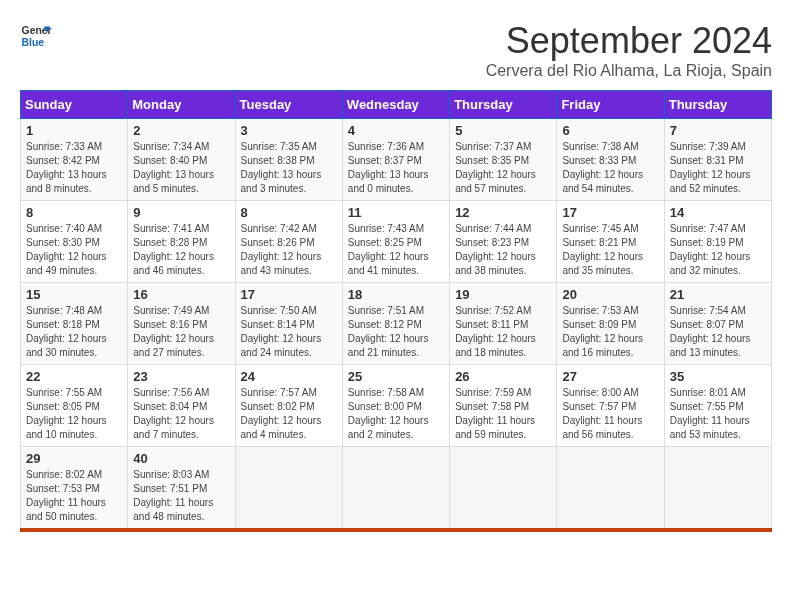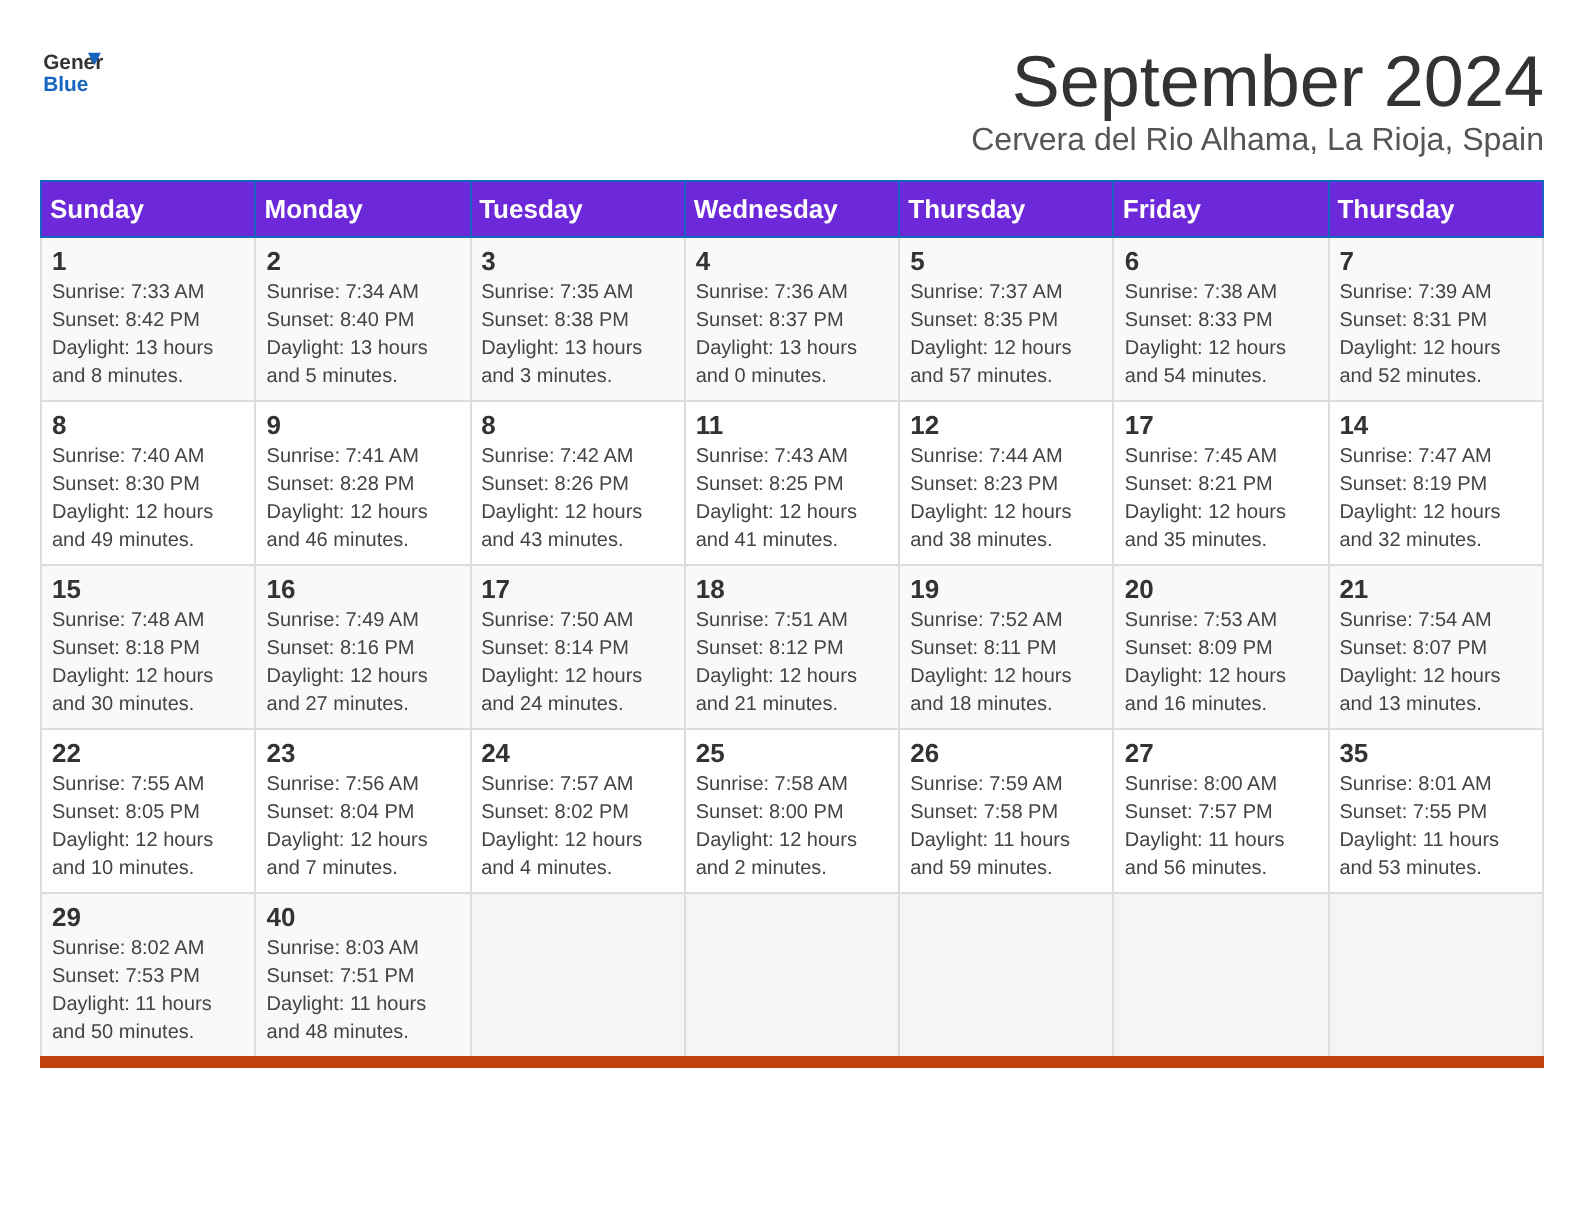--- a/index.html
+++ b/index.html
@@ -76,21 +76,21 @@
     }
     .day-info {
       font-size: 10px;
       color: #444;
       line-height: 1.4;
     }
     .empty-cell {
       background: #f5f5f5 !important;
     }
     .last-row td {
-      border-bottom: 6px solid #c2410c;
+      border-bottom: 4px solid #c2410c;
     }
   </style>
 </head>
 <body>
 
 <div class="header-section">
   <div class="logo">
     <svg class="logo-icon" viewBox="0 0 40 40">
       <text x="2" y="18" font-size="13" font-weight="bold" fill="#333">General</text>
       <text x="2" y="32" font-size="13" font-weight="bold" fill="#1565c0">Blue</text>

